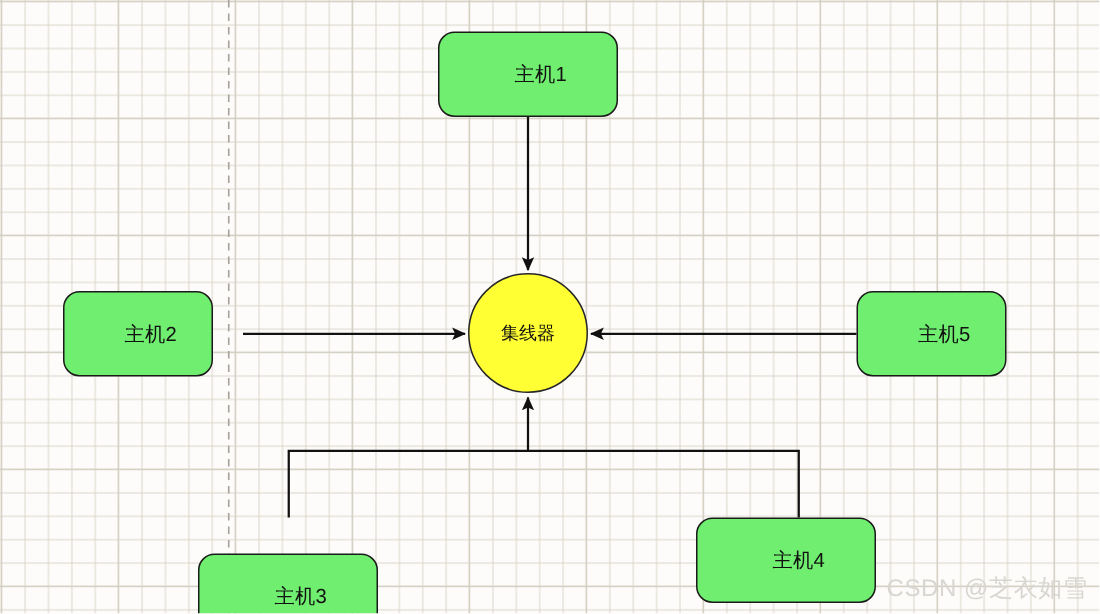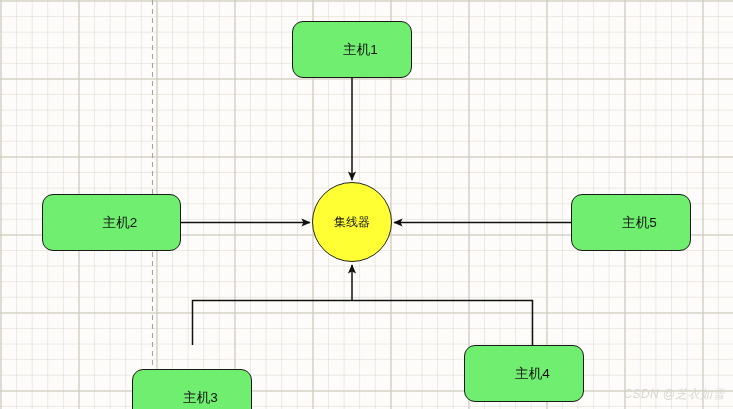--- a/index.html
+++ b/index.html
@@ -72,26 +72,25 @@
   }
 
   .node-label, .hub-label {
     pointer-events: none;
   }
 
   .watermark {
     position: absolute;
     right: 8px;
     bottom: 6px;
-    font-size: 12px;
+    font-size: 16px;
     color: #d8d6d0;
     letter-spacing: 0.4px;
     white-space: nowrap;
     user-select: none;
-    font-style: italic;
   }
 </style>
 </head>
 <body>
 
 <div id="canvas">
 
   <svg class="edge-layer" viewBox="0 0 733 409" width="733" height="409" xmlns="http://www.w3.org/2000/svg">
     <defs>
       <marker id="arrowhead" viewBox="0 0 10 10" refX="9.2" refY="5" markerWidth="6.2" markerHeight="6.2" orient="auto-start-reverse">
@@ -109,25 +108,25 @@
 
     <path d="M 192.5 345 L 192.5 300.5 L 352 300.5" fill="none" stroke="#111111" stroke-width="1.5"></path>
     <path d="M 532.5 345 L 532.5 300.5 L 352 300.5" fill="none" stroke="#111111" stroke-width="1.5"></path>
     <line x1="352" y1="300.5" x2="352" y2="265" stroke="#111111" stroke-width="1.5" marker-end="url(#arrowhead)"></line>
   </svg>
 
   <div class="node" style="left:292px; top:21px; width:120px; height:57px;">
     <span class="node-label">主机1</span>
   </div>
 
-  <div class="node" style="left:42px; top:194px; width:139px; height:57px;">
+  <div class="node" style="left:42px; top:194px; width:100px; height:57px;">
     <span class="node-label">主机2</span>
   </div>
 
-  <div class="node" style="left:571px; top:194px; width:120px; height:57px;">
+  <div class="node" style="left:571px; top:194px; width:100px; height:57px;">
     <span class="node-label">主机5</span>
   </div>
 
   <div class="node" style="left:132px; top:345px; width:120px; height:57px;margin-top:24px;">
     <span class="node-label">主机3</span>
   </div>
 
   <div class="node" style="left:464px; top:345px; width:120px; height:57px;">
     <span class="node-label">主机4</span>
   </div>

